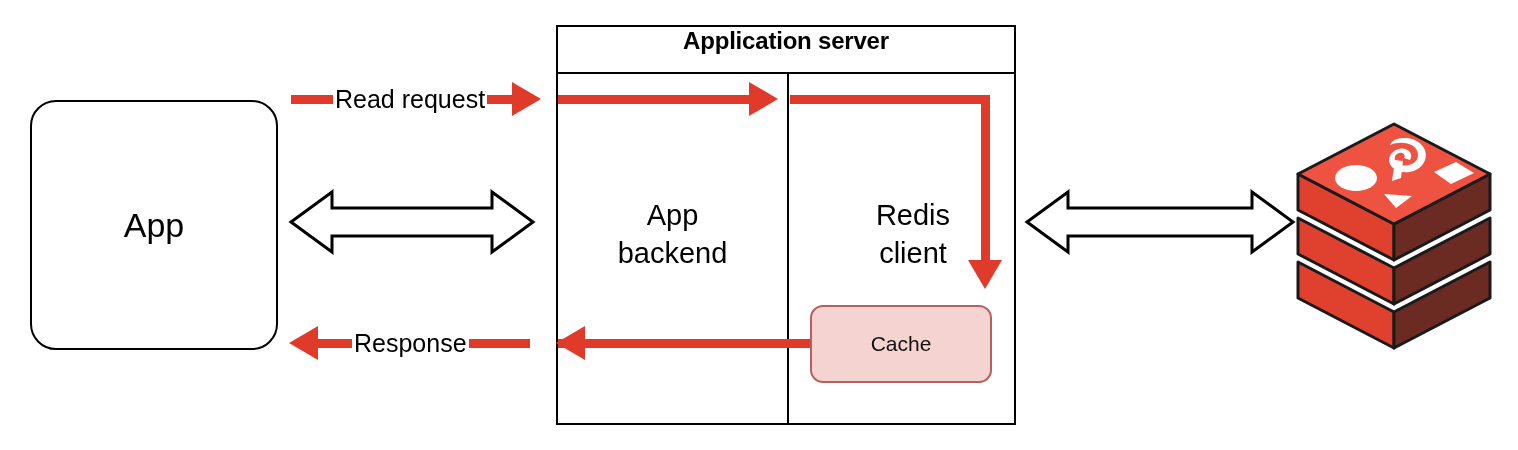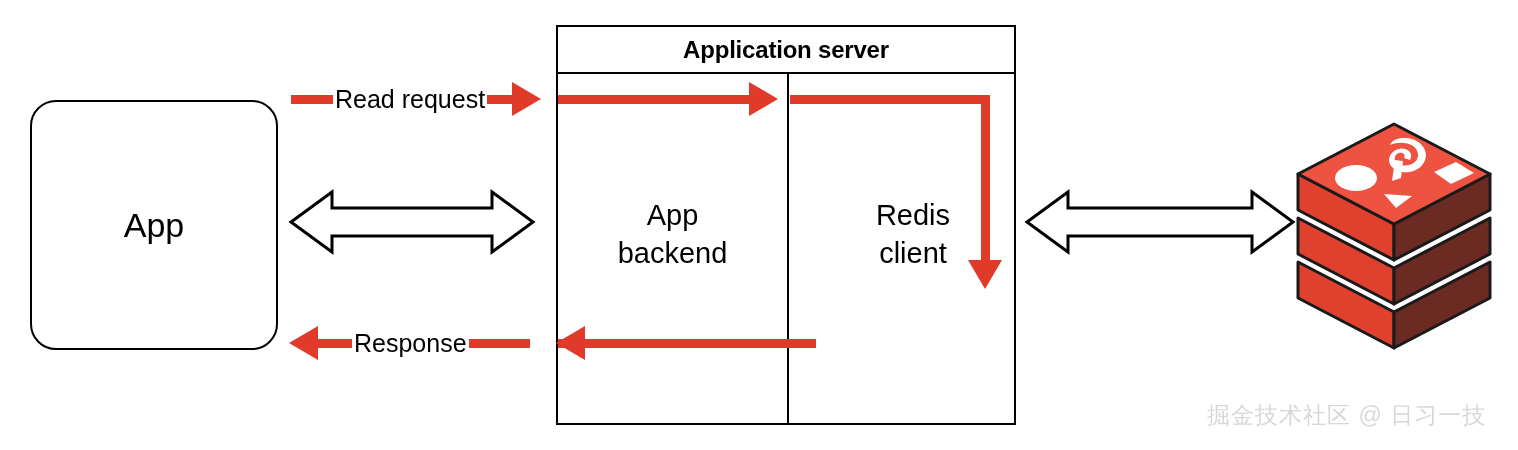--- a/index.html
+++ b/index.html
@@ -52,21 +52,20 @@
   }
   #server-header {
     position: absolute;
     left: 0;
     top: 0;
     right: 0;
     height: 47px;
     border-bottom: 2px solid #000000;
     box-sizing: border-box;
     display: flex;
-    align-items: center;
     justify-content: center;
   }
   #server-header .title {
     font-size: 24px;
     font-weight: bold;
     color: #000000;
     letter-spacing: -0.2px;
   }
   #server-divider {
     position: absolute;
@@ -207,20 +206,23 @@
   <div class="abs arrow-r" style="left:512px; top:82px;"></div>
   <div class="abs flowlabel" style="left:333px; top:87px;">Read request</div>
 
   <div class="abs redline hline" style="left:558px; top:95px; width:194px;"></div>
   <div class="abs arrow-r" style="left:749px; top:82px;"></div>
 
   <div class="abs redline hline" style="left:790px; top:95px; width:200px;"></div>
   <div class="abs redline vline" style="left:981px; top:95px; height:167px;"></div>
   <div class="abs arrow-d" style="left:968px; top:260px;"></div>
 
+  <div class="abs" id="cache-box">
+    <span class="boxlabel">Cache</span>
+  </div>
 
   <div class="abs redline hline" style="left:558px; top:339px; width:258px;"></div>
   <div class="abs arrow-l" style="left:556px; top:326px;"></div>
 
   <div class="abs redline hline" style="left:316px; top:339px; width:214px;"></div>
   <div class="abs arrow-l" style="left:289px; top:326px;"></div>
   <div class="abs flowlabel" style="left:352px; top:331px;">Response</div>
 
   <div class="abs dbl-arrow" style="left:288px; top:186px;">
     <svg width="248" height="72" viewBox="0 0 248 72">
@@ -267,15 +269,14 @@
 
         <ellipse cx="62" cy="66" rx="21" ry="13"></ellipse>
 
         <path d="M 140 60 L 162 50 L 180 61 L 157 72 Z"></path>
 
         <path d="M 118 84 L 90 82 L 102 96 Z"></path>
       </g>
     </svg>
   </div>
 
-  <div class="abs" id="watermark">掘金技术社区 @ 日习一技</div>
 
 </div>
 
 </body></html>

